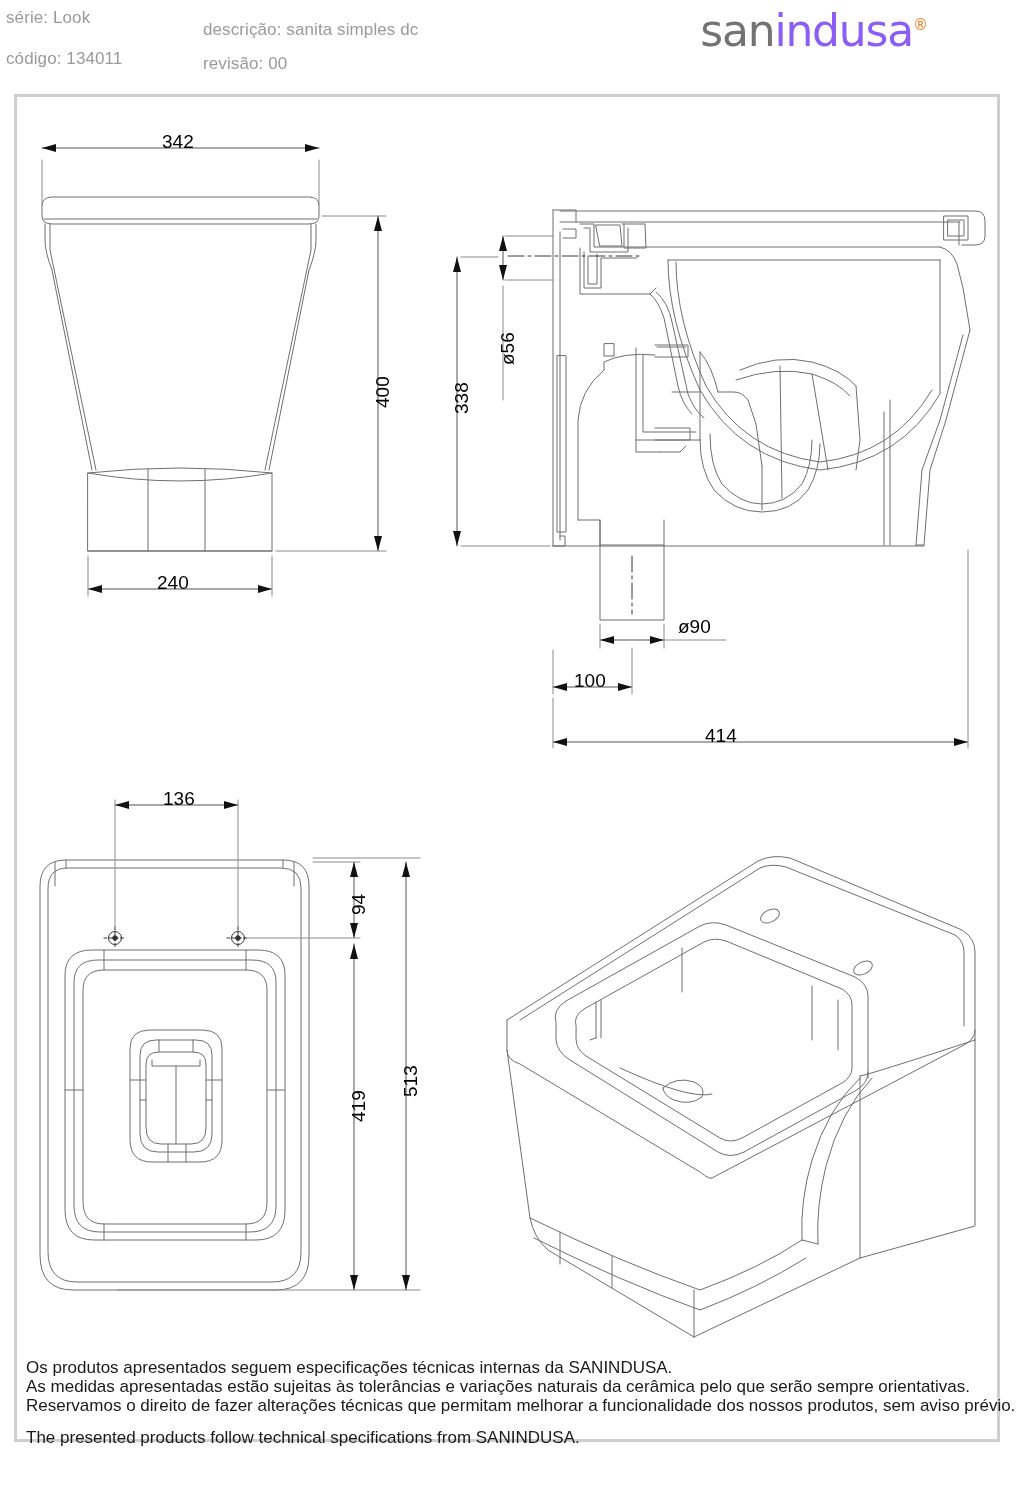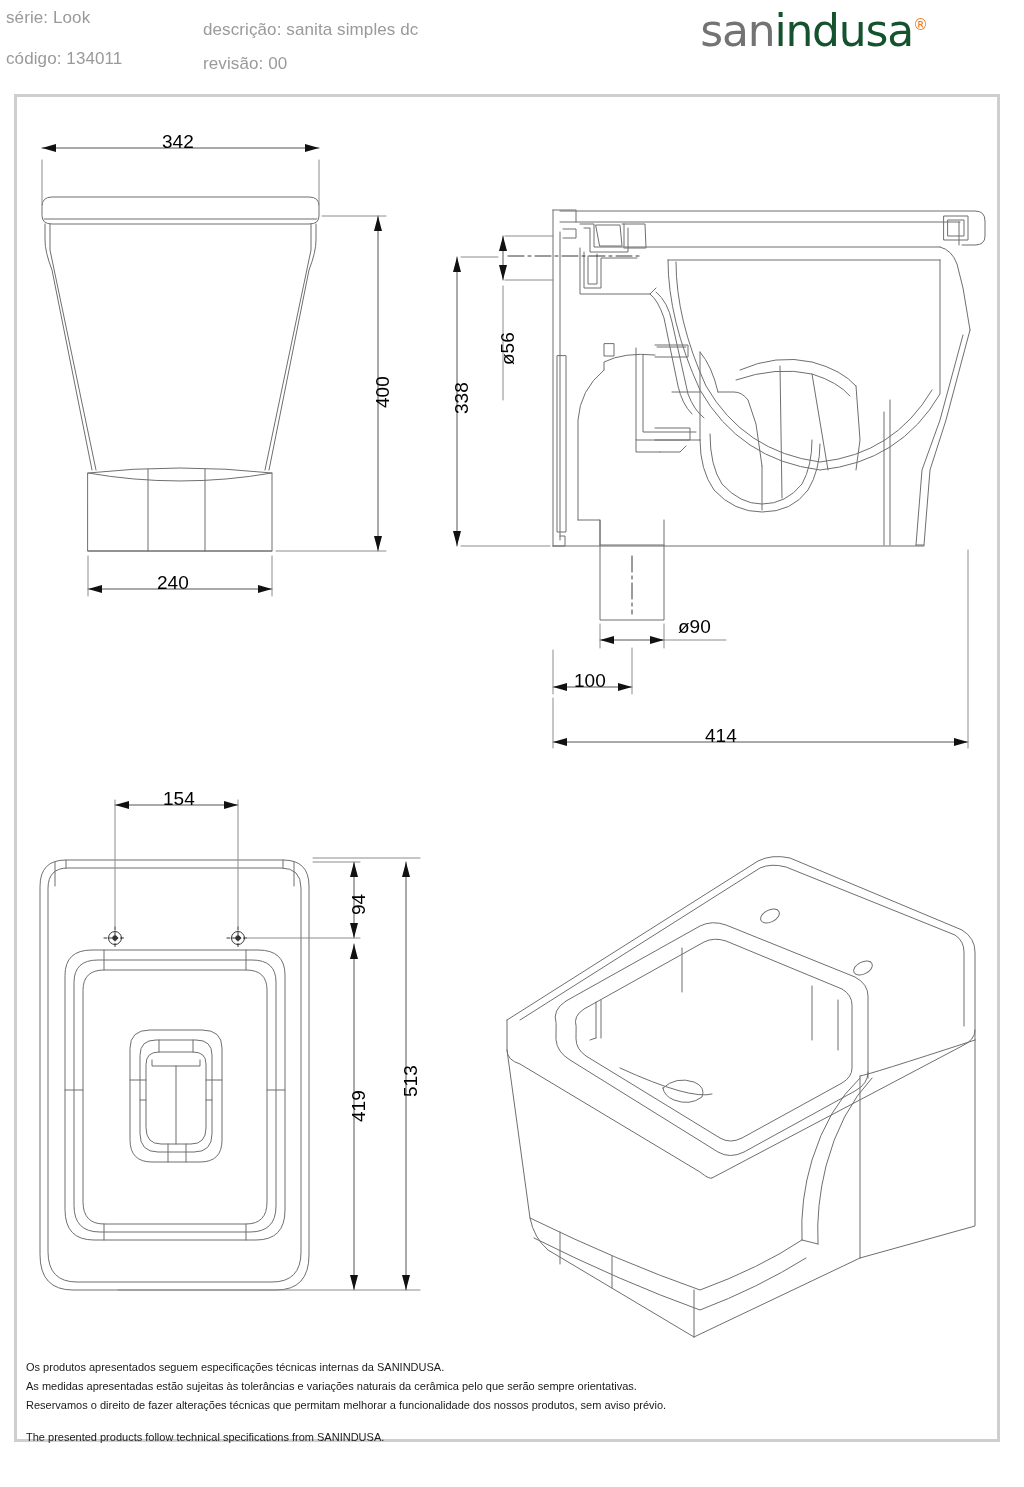--- a/index.html
+++ b/index.html
@@ -39,21 +39,21 @@
     right: 12px;
     top: 2px;
     font-size: 44px;
     font-weight: 400;
     letter-spacing: -1.2px;
     line-height: 46px;
     white-space: nowrap;
     font-family: "DejaVu Sans", sans-serif;
   }
   .logo .san { color: #737373; }
-  .logo .indusa { color: #14532d; }
+  .logo .indusa { color: #8b5cf6; }
   .logo .reg {
     color: #f07d20;
     font-size: 15px;
     vertical-align: super;
     letter-spacing: 0;
   }
 
   
   .frame {
     position: absolute;
@@ -88,21 +88,21 @@
   }
 
   
   .notes {
     position: absolute;
     left: 26px;
     top: 1358px;
     width: 940px;
     color: #1a1a1a;
     font-family: "Liberation Sans", sans-serif;
-    font-size: 11px;
+    font-size: 17px;
     line-height: 19px;
   }
   .notes .gap { height: 13px; }
   .notes p { margin: 0; white-space: nowrap; }
 </style>
 </head>
 <body>
 
 <div class="header">
   <div class="hdr-text hdr-serie">série: Look</div>
@@ -390,21 +390,21 @@
   <div class="dim" style="left:162px; top:131px;">342</div>
   <div class="dim vert" style="left:372px; top:408px;">400</div>
   <div class="dim" style="left:157px; top:572px;">240</div>
 
   <div class="dim vert" style="left:497px; top:365px;">ø56</div>
   <div class="dim vert" style="left:451px; top:414px;">338</div>
   <div class="dim" style="left:678px; top:616px;">ø90</div>
   <div class="dim" style="left:574px; top:670px;">100</div>
   <div class="dim" style="left:705px; top:725px;">414</div>
 
-  <div class="dim" style="left:163px; top:788px;">154</div>
+  <div class="dim" style="left:163px; top:788px;">136</div>
   <div class="dim vert" style="left:348px; top:915px;">94</div>
   <div class="dim vert" style="left:348px; top:1122px;">419</div>
   <div class="dim vert" style="left:400px; top:1097px;">513</div>
 </div>
 
 <div class="notes">
   <p>Os produtos apresentados seguem especificações técnicas internas da SANINDUSA.</p>
   <p>As medidas apresentadas estão sujeitas às tolerâncias e variações naturais da cerâmica pelo que serão sempre orientativas.</p>
   <p>Reservamos o direito de fazer alterações técnicas que permitam melhorar a funcionalidade dos nossos produtos, sem aviso prévio.</p>
   <div class="gap"></div>

